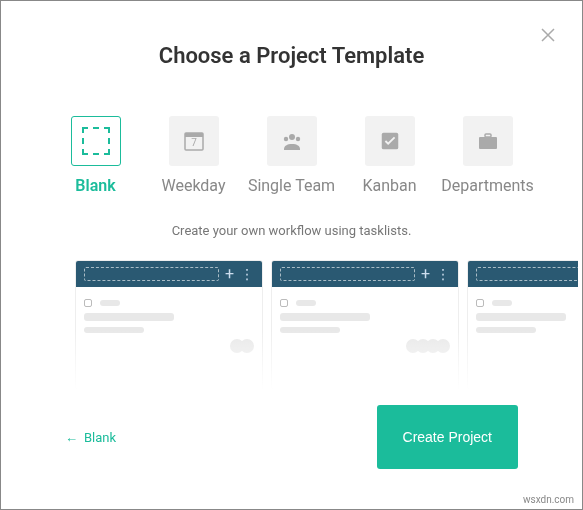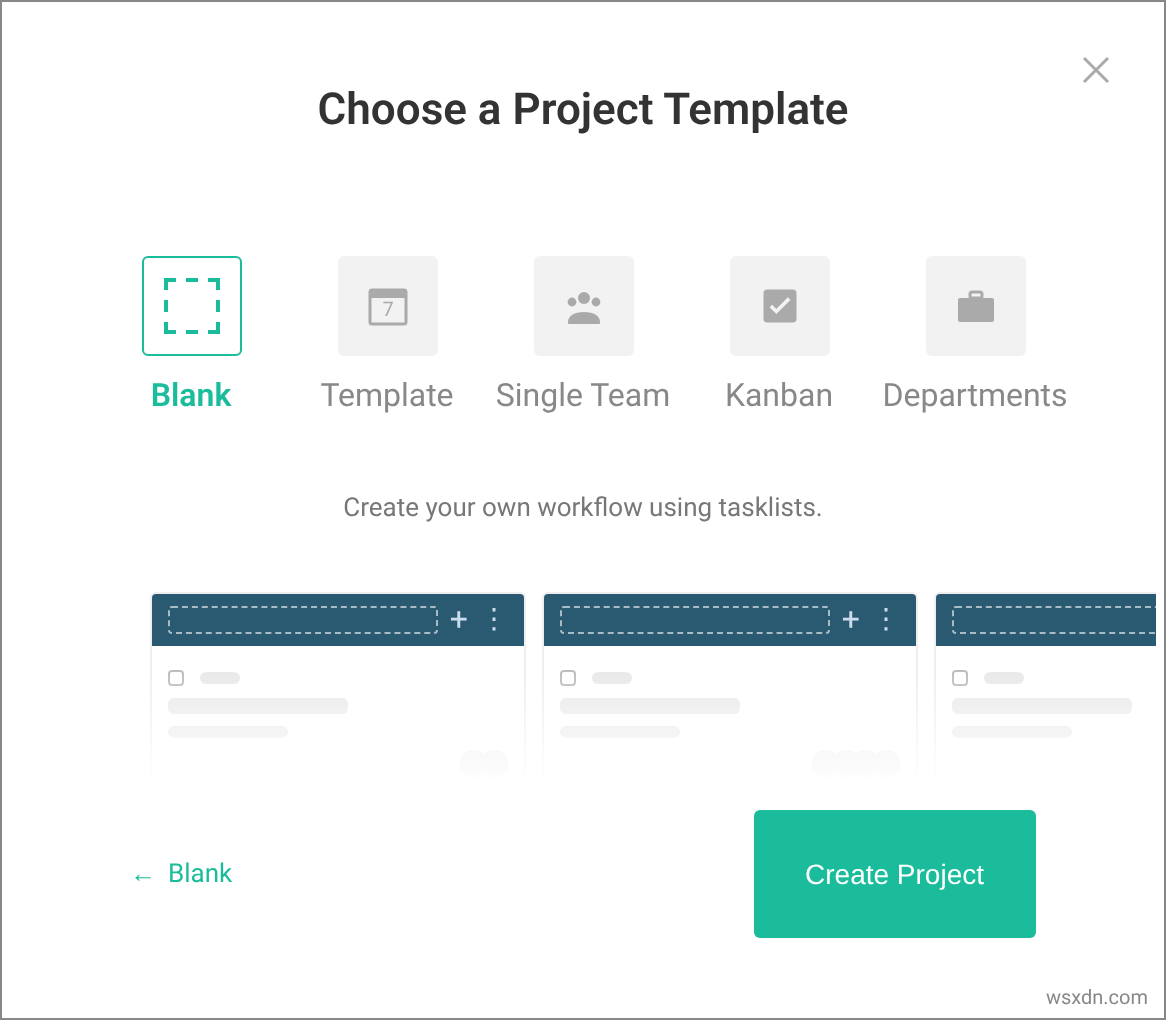--- a/index.html
+++ b/index.html
@@ -9,21 +9,21 @@
     background: #fff;
     border: 1px solid #888;
     position: relative;
     overflow: hidden;
   }
   .modal {
     position: absolute;
     top: 4px; left: 4px; right: 4px; bottom: 4px;
     background: #fff;
     border-radius: 4px;
-    display: flex; flex-direction: column; gap: 12px;
+    display: flex; flex-direction: column;
   }
   .close-btn {
     position: absolute;
     top: 22px; right: 22px;
     width: 16px; height: 16px;
     cursor: pointer;
     color: #aaa;
   }
   .title {
     text-align: center;
@@ -171,21 +171,21 @@
     </div>
 
     <div class="template-option">
       <div class="template-icon">
         <svg width="24" height="24" viewBox="0 0 24 24">
             <rect x="3" y="4" width="18" height="17" rx="1" fill="none" stroke="#aaa" stroke-width="1.5"></rect>
             <rect x="3" y="4" width="18" height="4" fill="#aaa"></rect>
             <text x="12" y="17" text-anchor="middle" font-size="10" fill="#aaa">7</text>
           </svg>
       </div>
-      <div class="template-label">Template</div>
+      <div class="template-label">Weekday</div>
     </div>
 
     <div class="template-option">
       <div class="template-icon">
         <svg width="24" height="24" viewBox="0 0 24 24" fill="#aaa">
             <circle cx="12" cy="8" r="3"></circle>
             <circle cx="6" cy="10" r="2.2"></circle>
             <circle cx="18" cy="10" r="2.2"></circle>
             <path d="M4 20c0-3 3-5 8-5s8 2 8 5v1H4z"></path>
           </svg>

